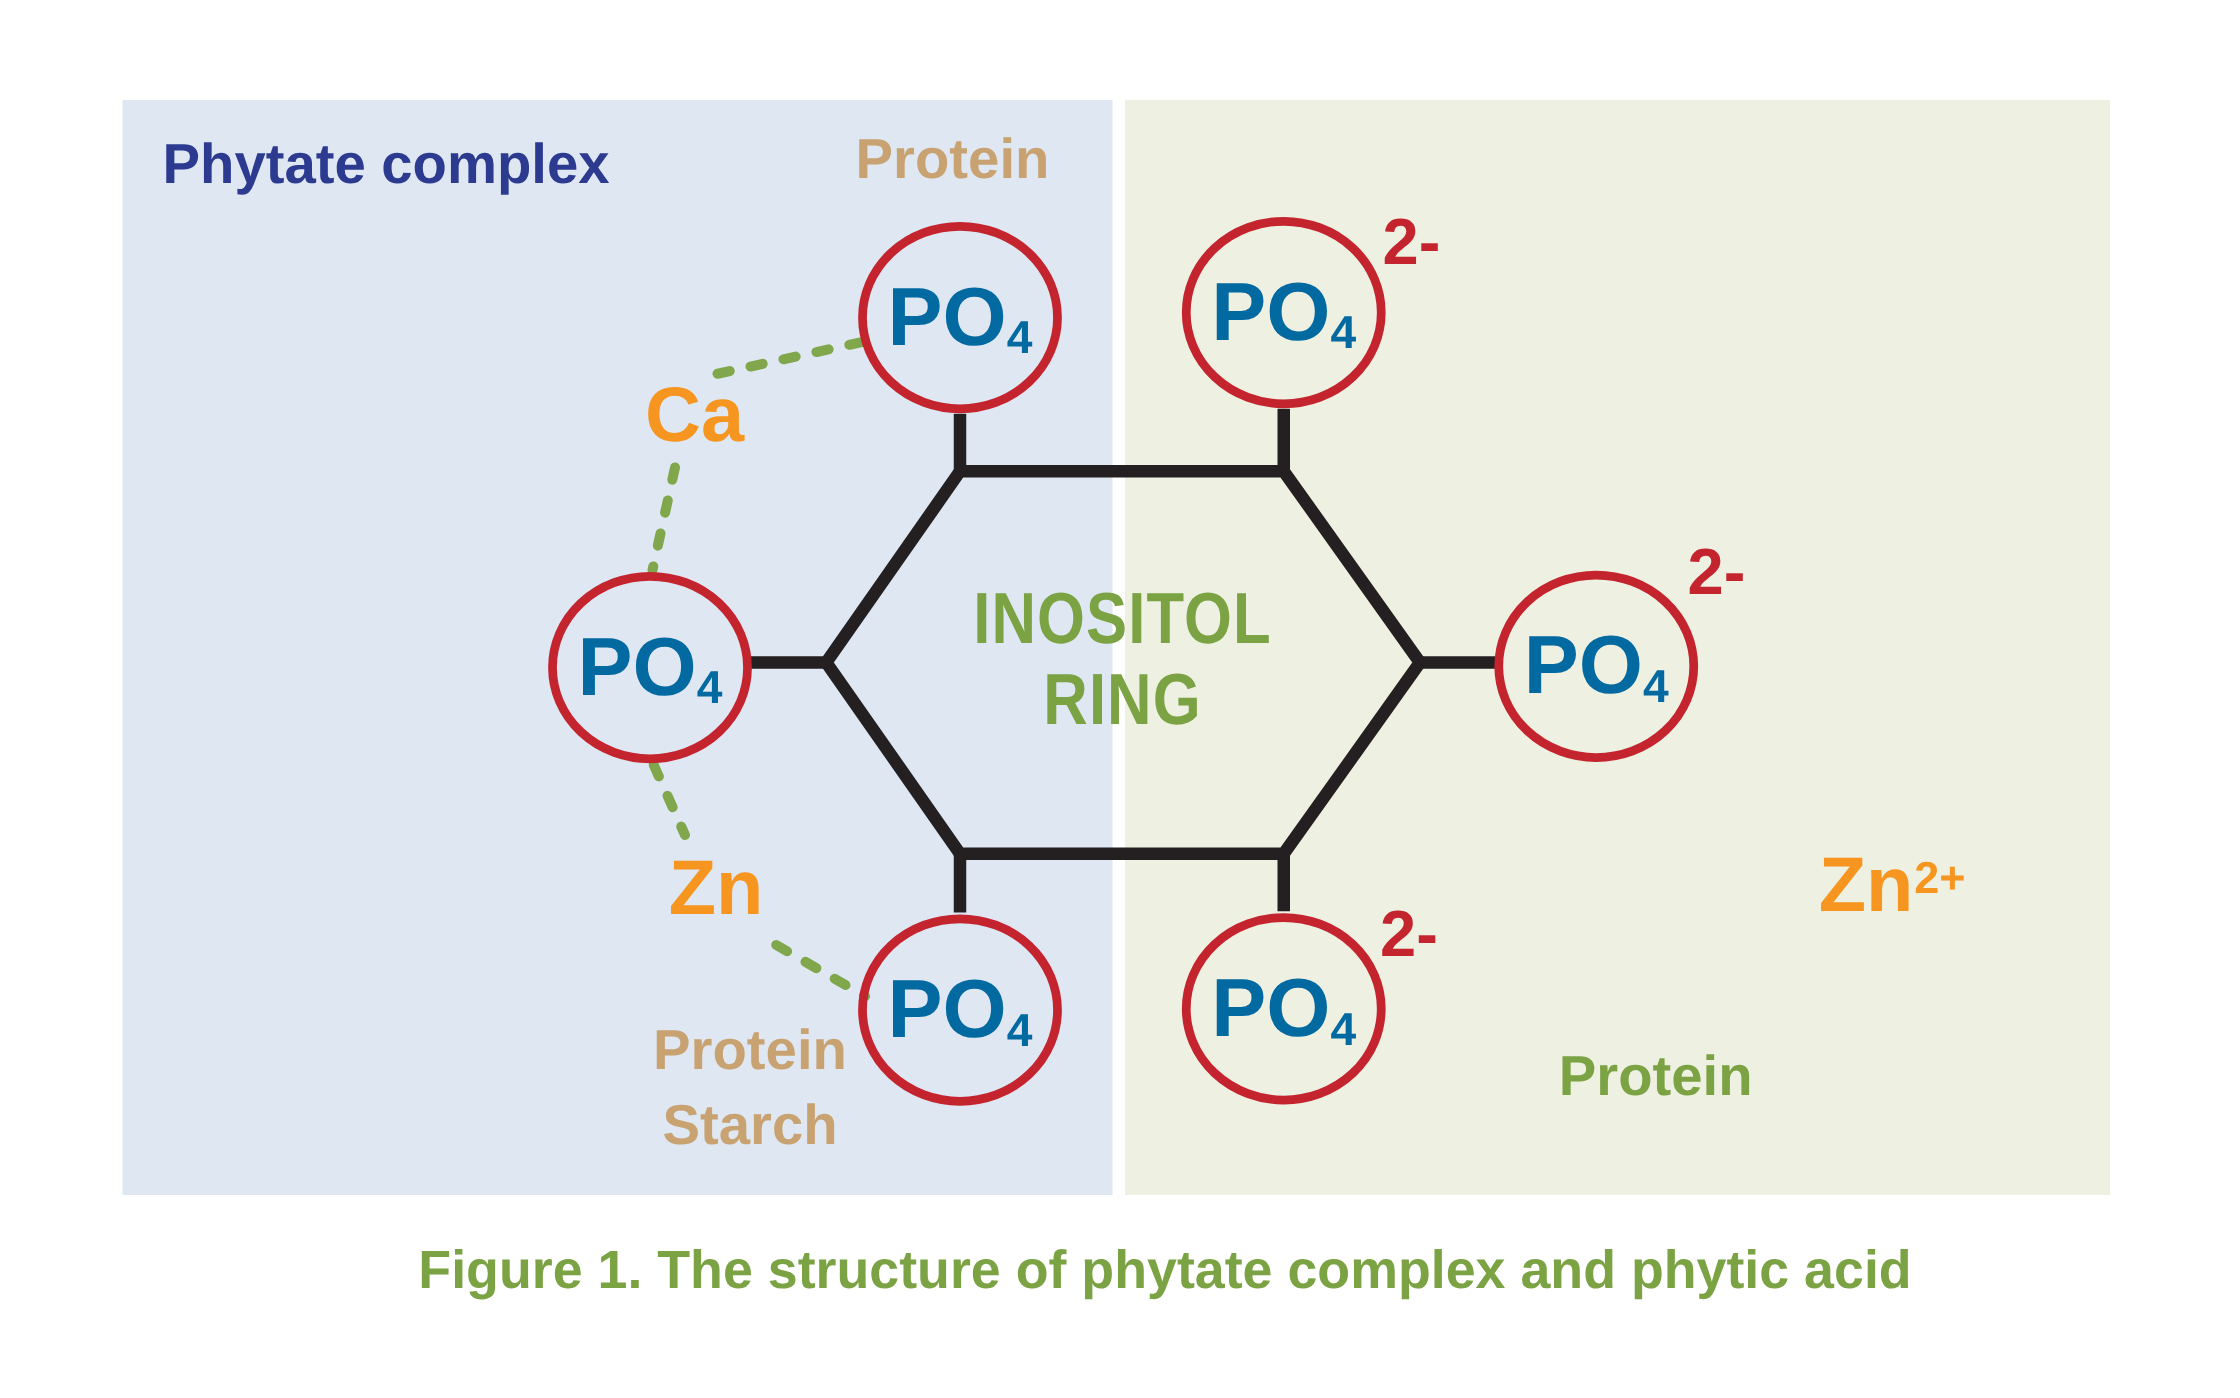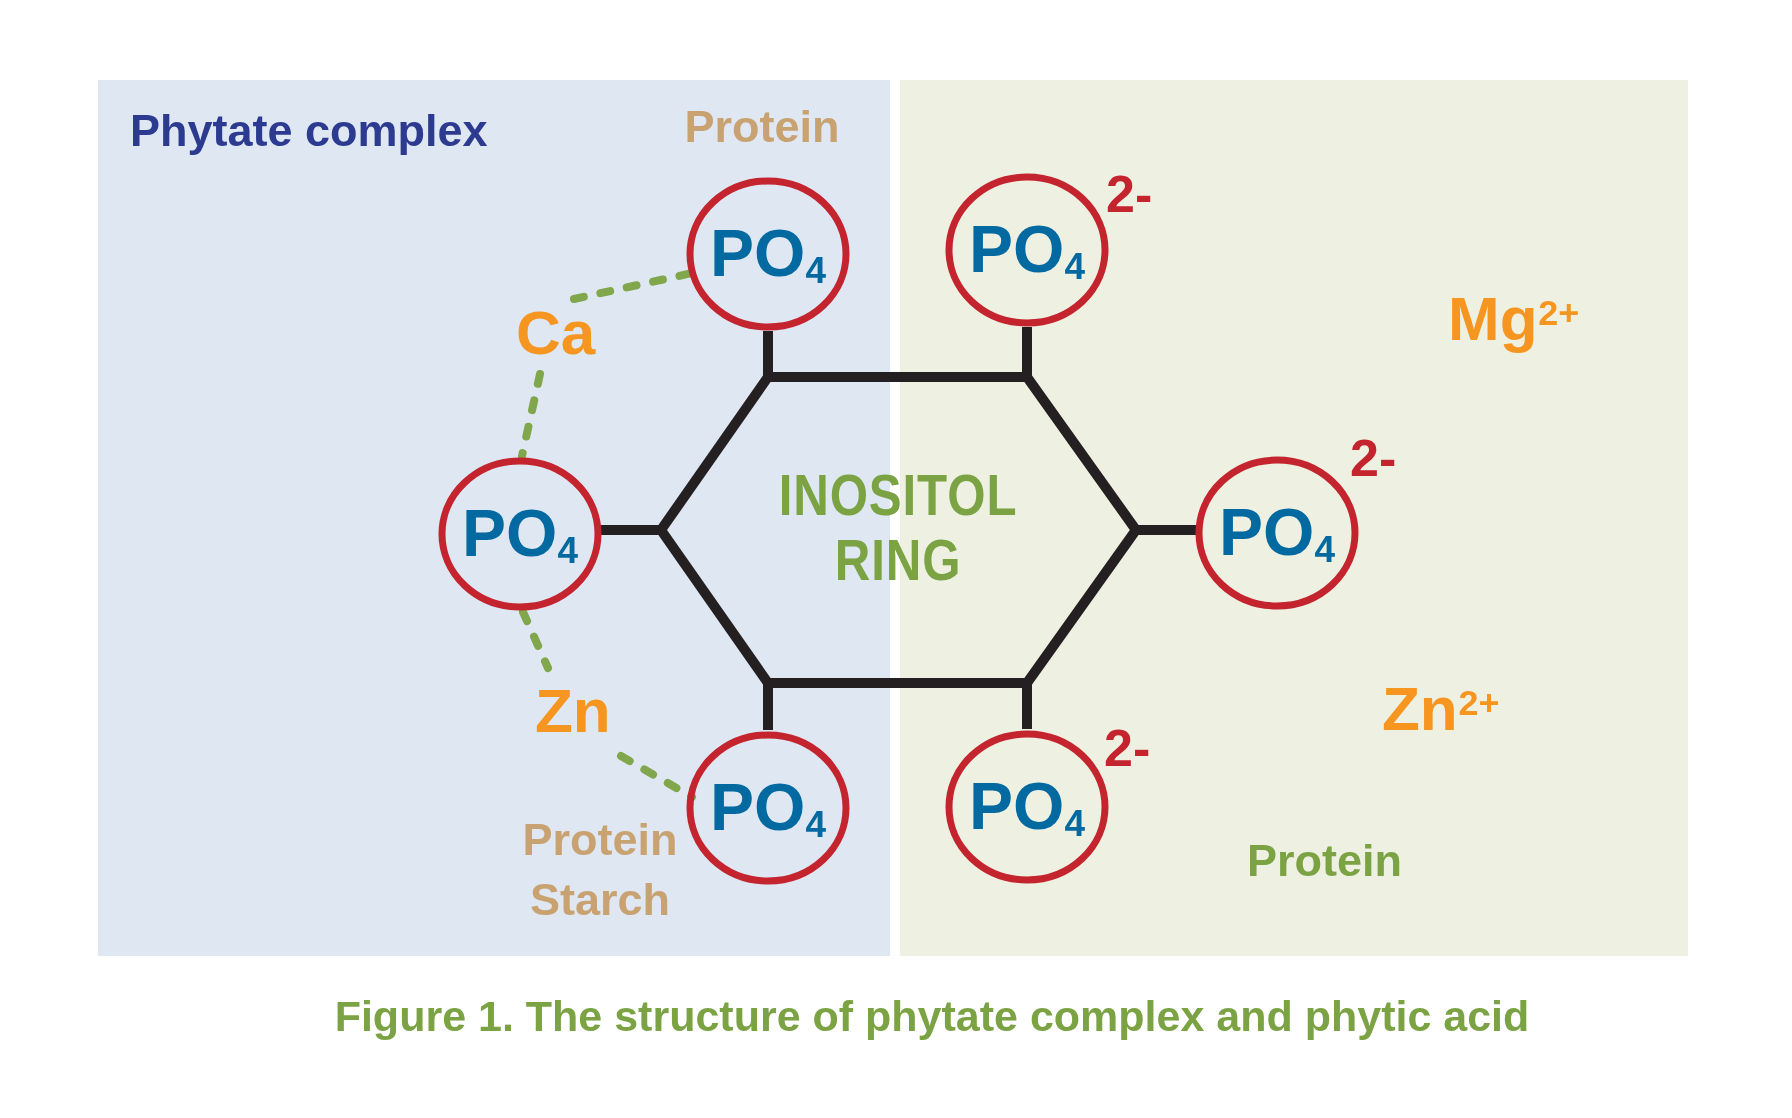--- a/index.html
+++ b/index.html
@@ -21,21 +21,21 @@
   .title-right{right:144px;top:110px;}
   .binder{font-size:45px;color:#c9a272;}
   .protein-top{left:762px;top:104px;transform:translateX(-50%);}
   .protein-starch{left:600px;top:810px;transform:translateX(-50%);text-align:center;line-height:1.33;}
   .binder-green{color:#7ba344;}
   .protein-right{left:1247px;top:838px;}
   .mineral{font-size:62px;color:#f6951f;}
   .ca{left:516px;top:302px;}
   .zn-left{left:535px;top:680px;}
   .mg-ion{left:1448px;top:288px;}
-  .zn-ion{left:1382px;top:678px;}
+  .zn-ion{left:1455px;top:678px;}
   .mineral sup{font-size:0.58em;position:relative;top:-0.42em;left:0.02em;vertical-align:baseline;}
   .po4{
     font-size:66px;color:#0369a1;
     transform:translate(-50%,-52%);
   }
   .po4 sub{font-size:0.56em;position:relative;top:0.18em;vertical-align:baseline;}
   .charge{font-size:52px;color:#c4242e;}
   .charge-top-right{left:1106px;top:168px;}
   .charge-right{left:1350px;top:432px;}
   .charge-bottom-right{left:1104px;top:722px;}
@@ -78,21 +78,20 @@
 
   <div class="lbl binder protein-top">Protein</div>
   <div class="lbl binder protein-starch">
     <div>Protein</div>
     <div>Starch</div>
   </div>
   <div class="lbl binder binder-green protein-right">Protein</div>
 
   <div class="lbl mineral ca">Ca</div>
   <div class="lbl mineral zn-left">Zn</div>
-  <div class="lbl mineral mg-ion"><span>Mg</span><sup>2+</sup></div>
   <div class="lbl mineral zn-ion"><span>Zn</span><sup>2+</sup></div>
 
   <div class="lbl po4" style="left:768px;top:254px"><span>PO</span><sub>4</sub></div>
   <div class="lbl po4" style="left:1027px;top:250px"><span>PO</span><sub>4</sub></div>
   <div class="lbl po4" style="left:520px;top:534px"><span>PO</span><sub>4</sub></div>
   <div class="lbl po4" style="left:1277px;top:533px"><span>PO</span><sub>4</sub></div>
   <div class="lbl po4" style="left:768px;top:808px"><span>PO</span><sub>4</sub></div>
   <div class="lbl po4" style="left:1027px;top:807px"><span>PO</span><sub>4</sub></div>
 
   <div class="lbl charge charge-top-right">2-</div>

